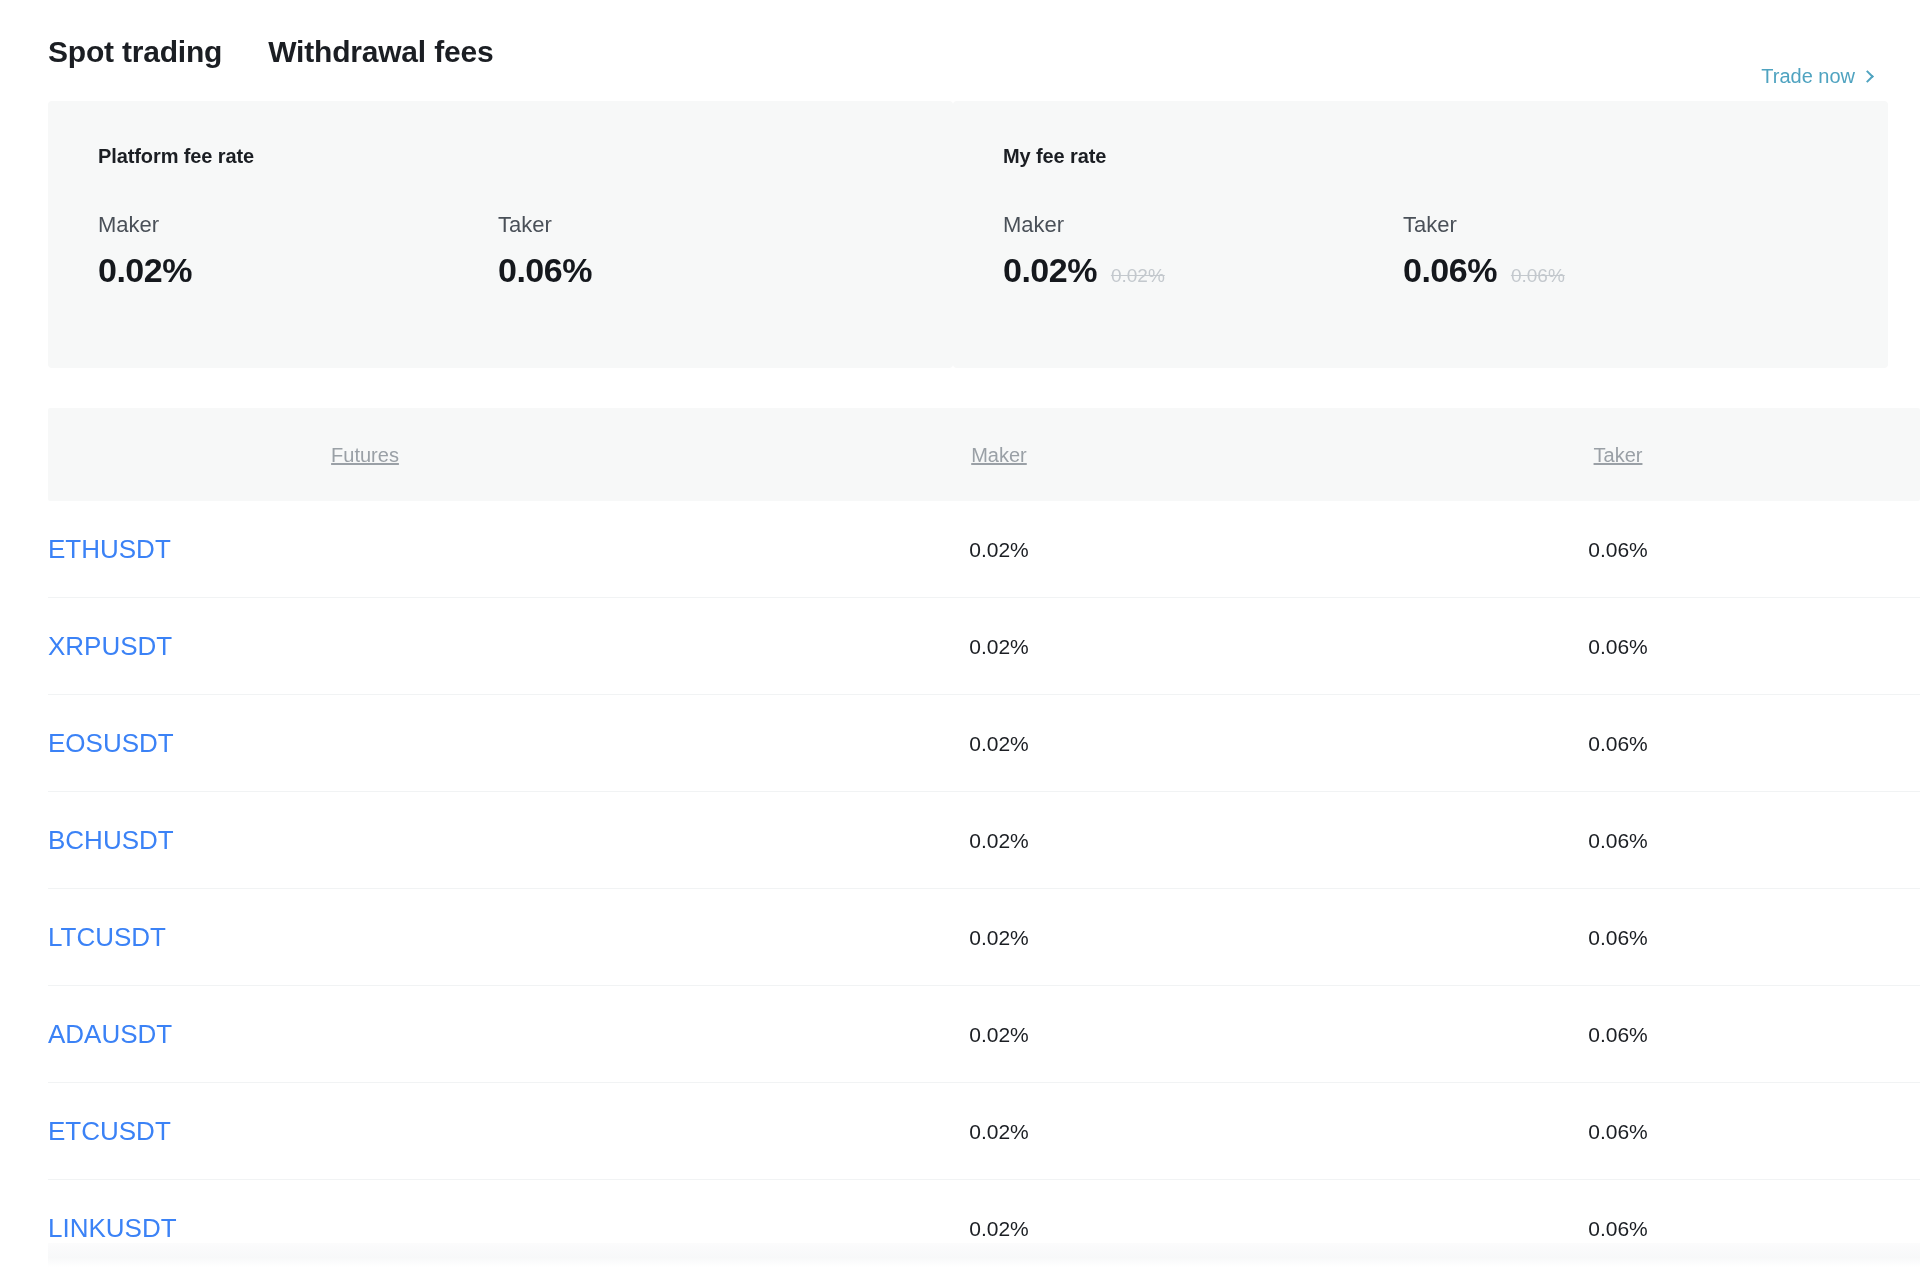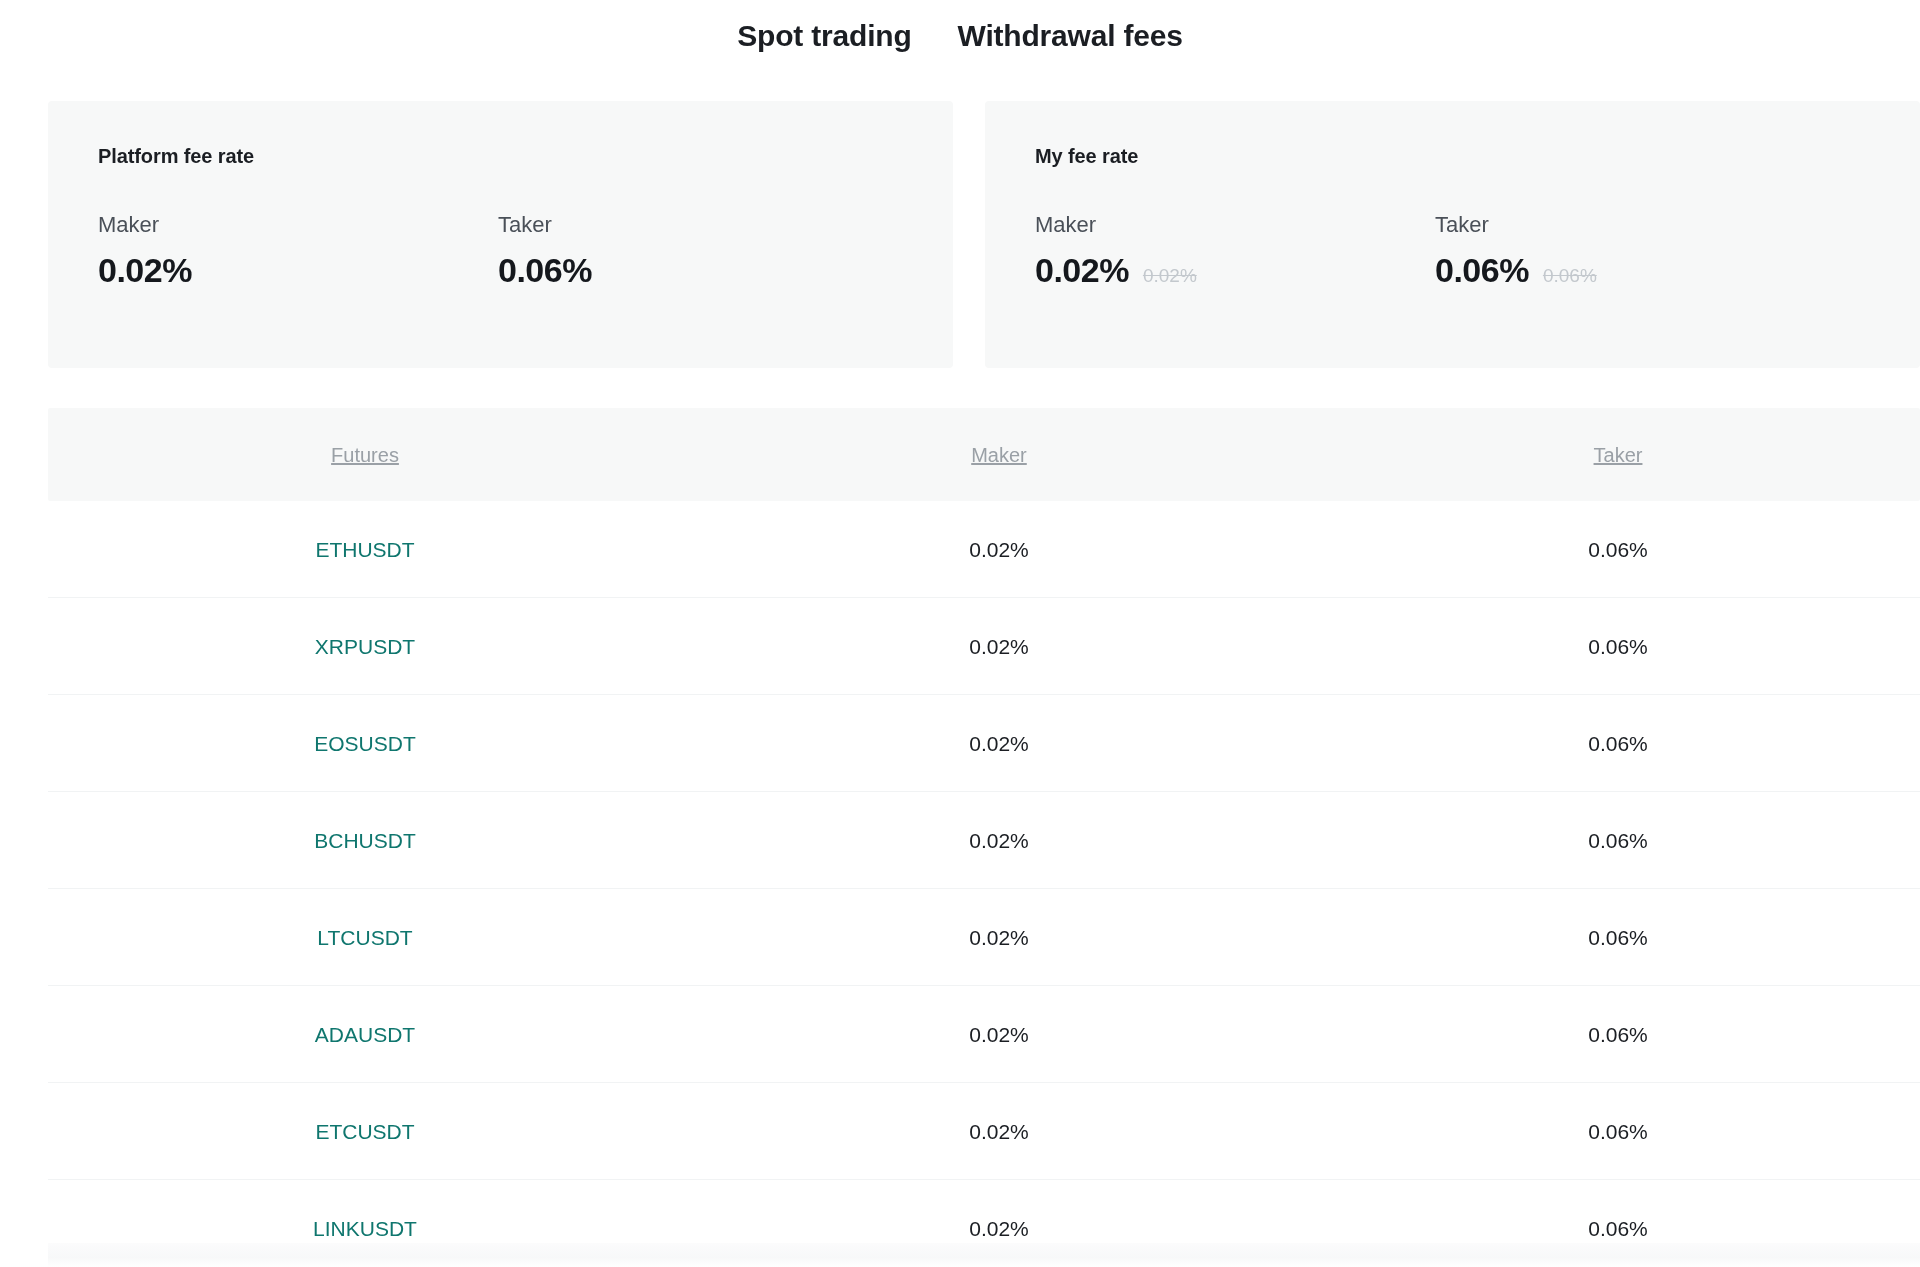--- a/index.html
+++ b/index.html
@@ -20,24 +20,23 @@
   }
 
   
   .tabbar {
     position: absolute;
     top: 0;
     left: 0;
     width: 1920px;
     height: 88px;
     display: flex;
-    align-items: center;
+    align-items: flex-end;
     padding-left: 48px;
     padding-right: 48px;
-    flex-direction: column;
   }
 
   .tabs {
     display: flex;
     align-items: flex-start;
     gap: 46px;
     padding-top: 18px;
   }
 
   .tab {
@@ -86,21 +85,20 @@
   }
 
   
   .cards {
     position: absolute;
     top: 101px;
     left: 48px;
     width: 1872px;
     height: 267px;
     display: flex;
-    gap: 32px;
   }
 
   .card {
     background: #f7f8f8;
     border-radius: 4px;
     padding: 43px 50px 0 50px;
     position: relative;
   }
 
   .card.left { width: 905px; }
@@ -184,23 +182,23 @@
     display: flex;
     align-items: center;
     border-bottom: 1px solid #f1f3f4;
     background: #ffffff;
   }
 
   .trow:last-child { border-bottom: none; }
 
   .cell-futures {
     width: 634px;
-    text-align: center;
-    font-size: 21px;
-    color: #0f766e;
+    text-align: left;
+    font-size: 26px;
+    color: #3b82f6;
     line-height: 25px;
   }
 
   .cell-maker {
     width: 634px;
     text-align: center;
     font-size: 21px;
     color: #1b1e23;
     line-height: 25px;
   }

